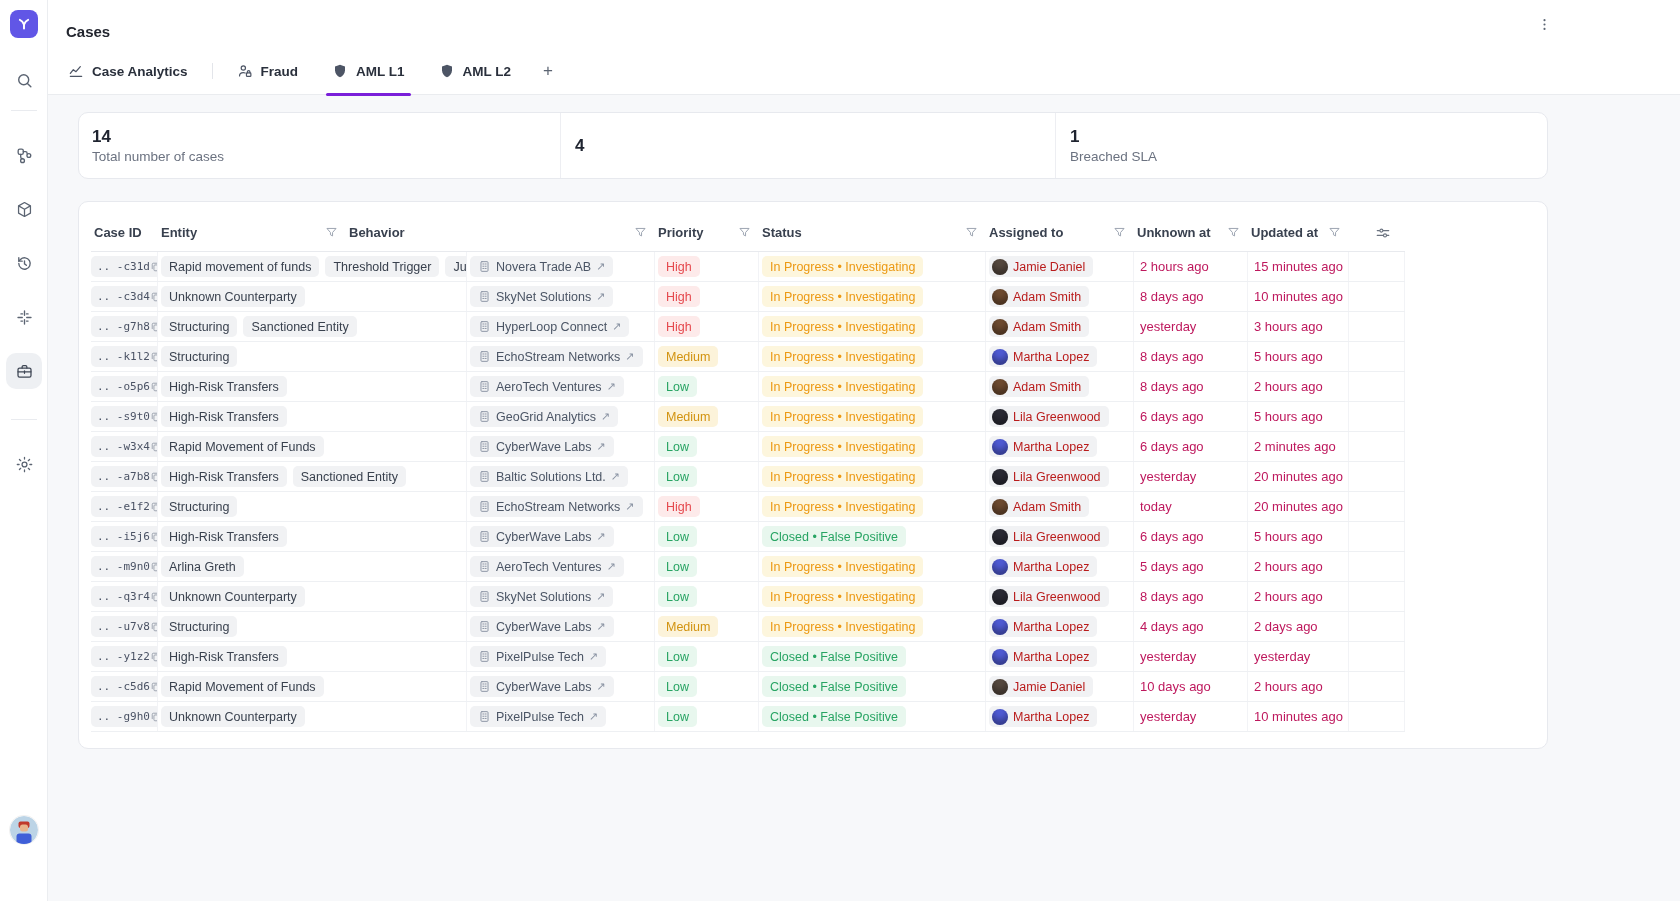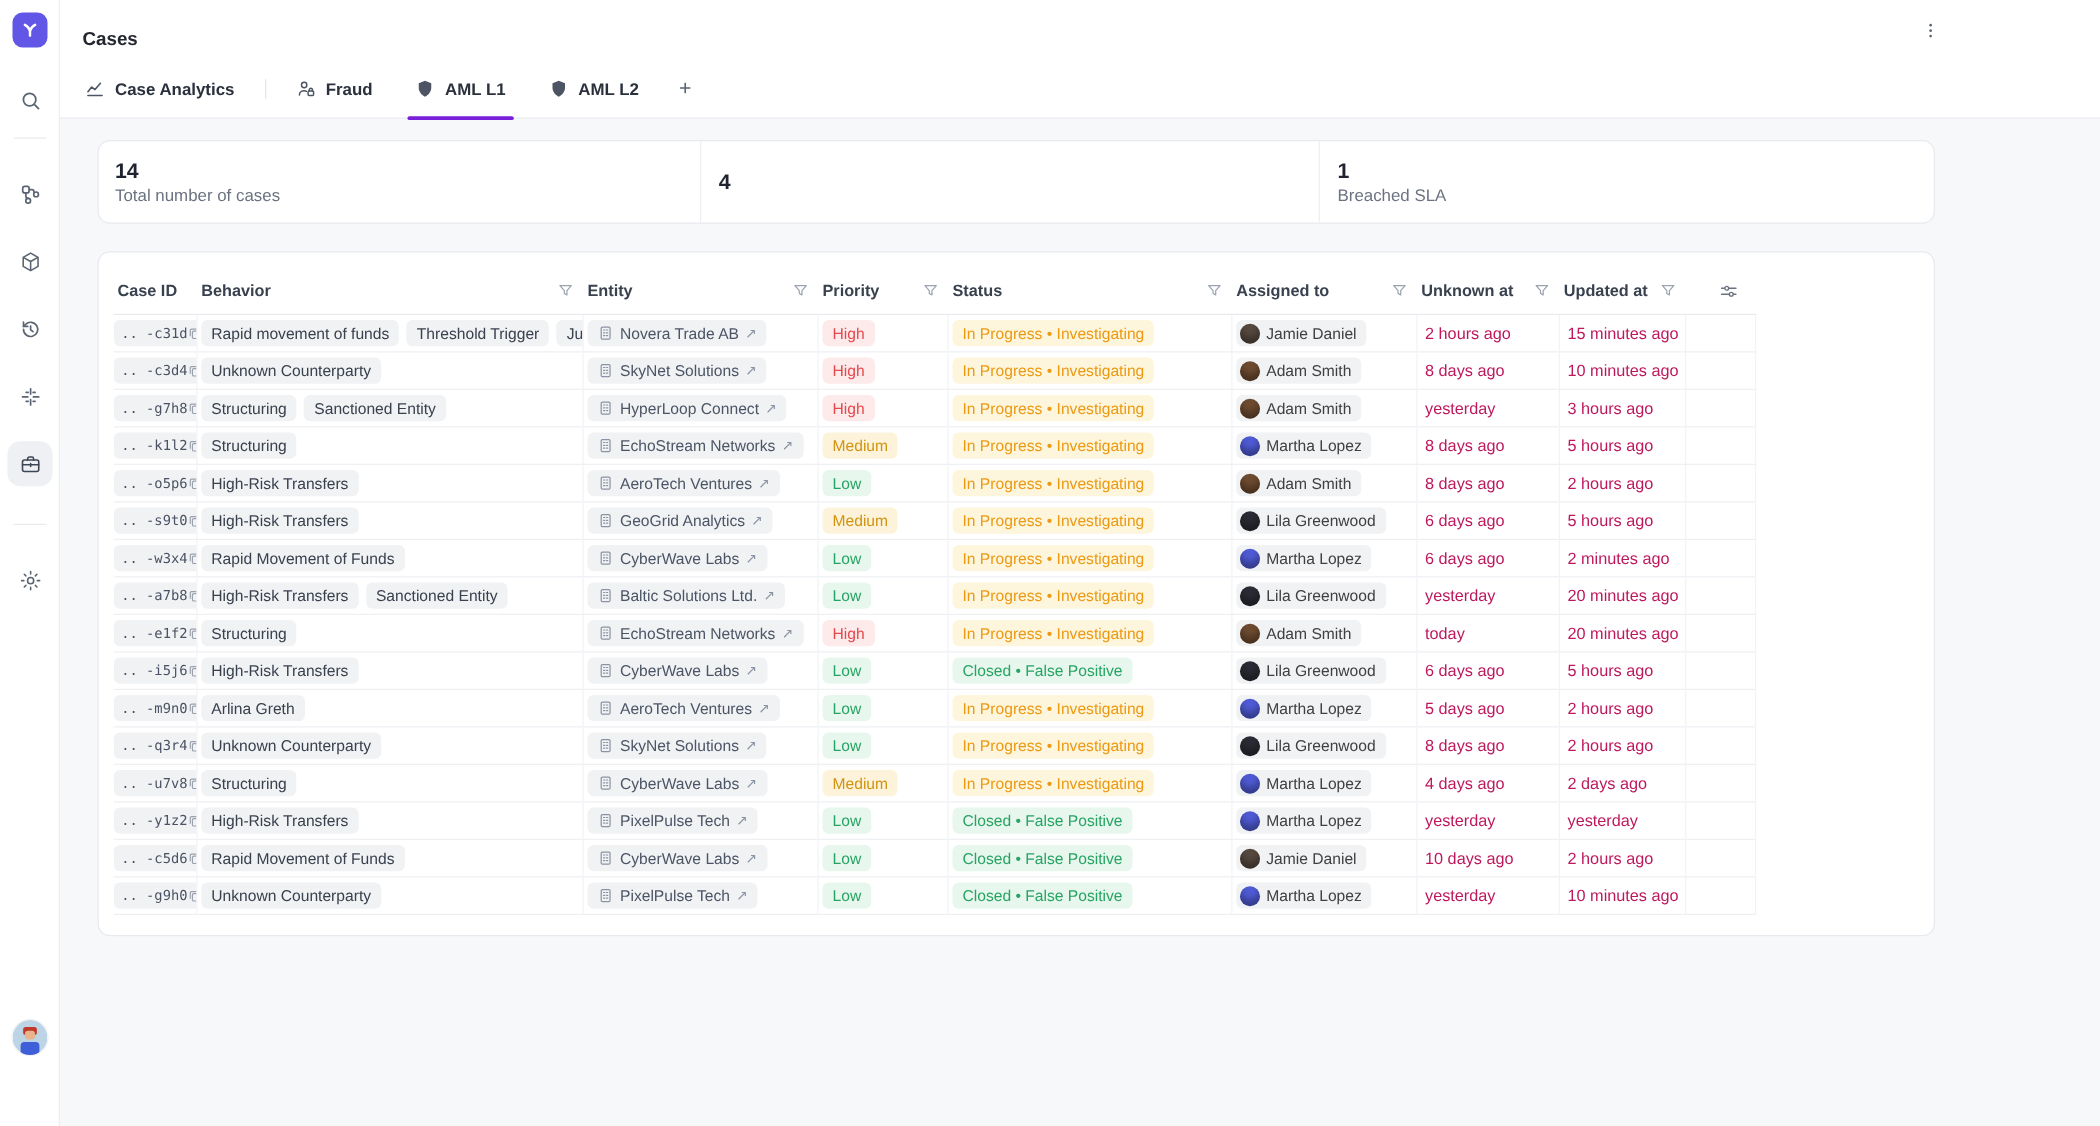--- a/index.html
+++ b/index.html
@@ -72,21 +72,21 @@
   .pill.mono { font-family:"DejaVu Sans Mono", monospace; font-size:11px; color:#4a5264; padding:0 6px; gap:0; }
   .pill .cicon { color:#9aa1ad; } .pill .cicon svg{ width:12px; height:12px; display:block; }
   .pill .bicon { color:#8a93a3; } .pill .bicon svg{ width:13px; height:13px; display:block; }
   .pill .neArrow { color:#8a93a3; font-size:11px; }
   .pill.entity { color:#4b5565; }
   .pill.pri-High   { background:#fdeaea; color:#e5484d; }
   .pill.pri-Medium { background:#fcf3da; color:#d29310;text-align:center; }
   .pill.pri-Low    { background:#e8f7ee; color:#27a463; }
   .pill.sta-progress { background:#fdf6dd; color:#ec9913; }
   .pill.sta-closed   { background:#e8f7ee; color:#27a463; }
-  .pill.asg { padding-left:3px; color:#404040; }
+  .pill.asg { padding-left:3px; color:#b91c1c; }
   .av { width:16px; height:16px; border-radius:50%; flex:0 0 16px; background:#888; box-shadow: inset 0 -5px 6px rgba(0,0,0,.35); }
   .time { font-size:13px; color:#be185d; padding-left:3px; }
 </style>
 </head>
 <body>
 
 <div class="sidebar">
   <div class="logo">
     <svg width="18" height="18" viewBox="0 0 24 24" fill="none" stroke="#fff" stroke-width="2.6" stroke-linecap="round" stroke-linejoin="round">
         <path d="M6.5 6.5c3.4 1.4 4.5 3.6 5.5 6.3 1-2.7 2.1-4.9 5.5-6.3"></path>
@@ -221,36 +221,36 @@
       <div class="stat-label">Breached SLA</div>
     </div>
   </div>
 
   <div class="card table-card">
     <div class="tbl">
       <div class="thead">
           <div class="th col-id">
             <span>Case ID</span>
           </div>
+          <div class="th col-ent">
+            <span>Entity</span>
+            <span class="funnel">
+              <svg viewBox="0 0 16 16" fill="none" stroke="currentColor" stroke-width="1.2" stroke-linejoin="round">
+                <path d="M2.4 3h11.2l-4.3 5v4.2l-2.6-1.4V8L2.4 3z"></path>
+              </svg>
+            </span>
+          </div>
           <div class="th col-beh">
             <span>Behavior</span>
             <span class="funnel">
               <svg viewBox="0 0 16 16" fill="none" stroke="currentColor" stroke-width="1.2" stroke-linejoin="round">
                 <path d="M2.4 3h11.2l-4.3 5v4.2l-2.6-1.4V8L2.4 3z"></path>
               </svg>
             </span>
           </div>
-          <div class="th col-ent">
-            <span>Entity</span>
-            <span class="funnel">
-              <svg viewBox="0 0 16 16" fill="none" stroke="currentColor" stroke-width="1.2" stroke-linejoin="round">
-                <path d="M2.4 3h11.2l-4.3 5v4.2l-2.6-1.4V8L2.4 3z"></path>
-              </svg>
-            </span>
-          </div>
           <div class="th col-pri">
             <span>Priority</span>
             <span class="funnel">
               <svg viewBox="0 0 16 16" fill="none" stroke="currentColor" stroke-width="1.2" stroke-linejoin="round">
                 <path d="M2.4 3h11.2l-4.3 5v4.2l-2.6-1.4V8L2.4 3z"></path>
               </svg>
             </span>
           </div>
           <div class="th col-sta">
             <span>Status</span>

